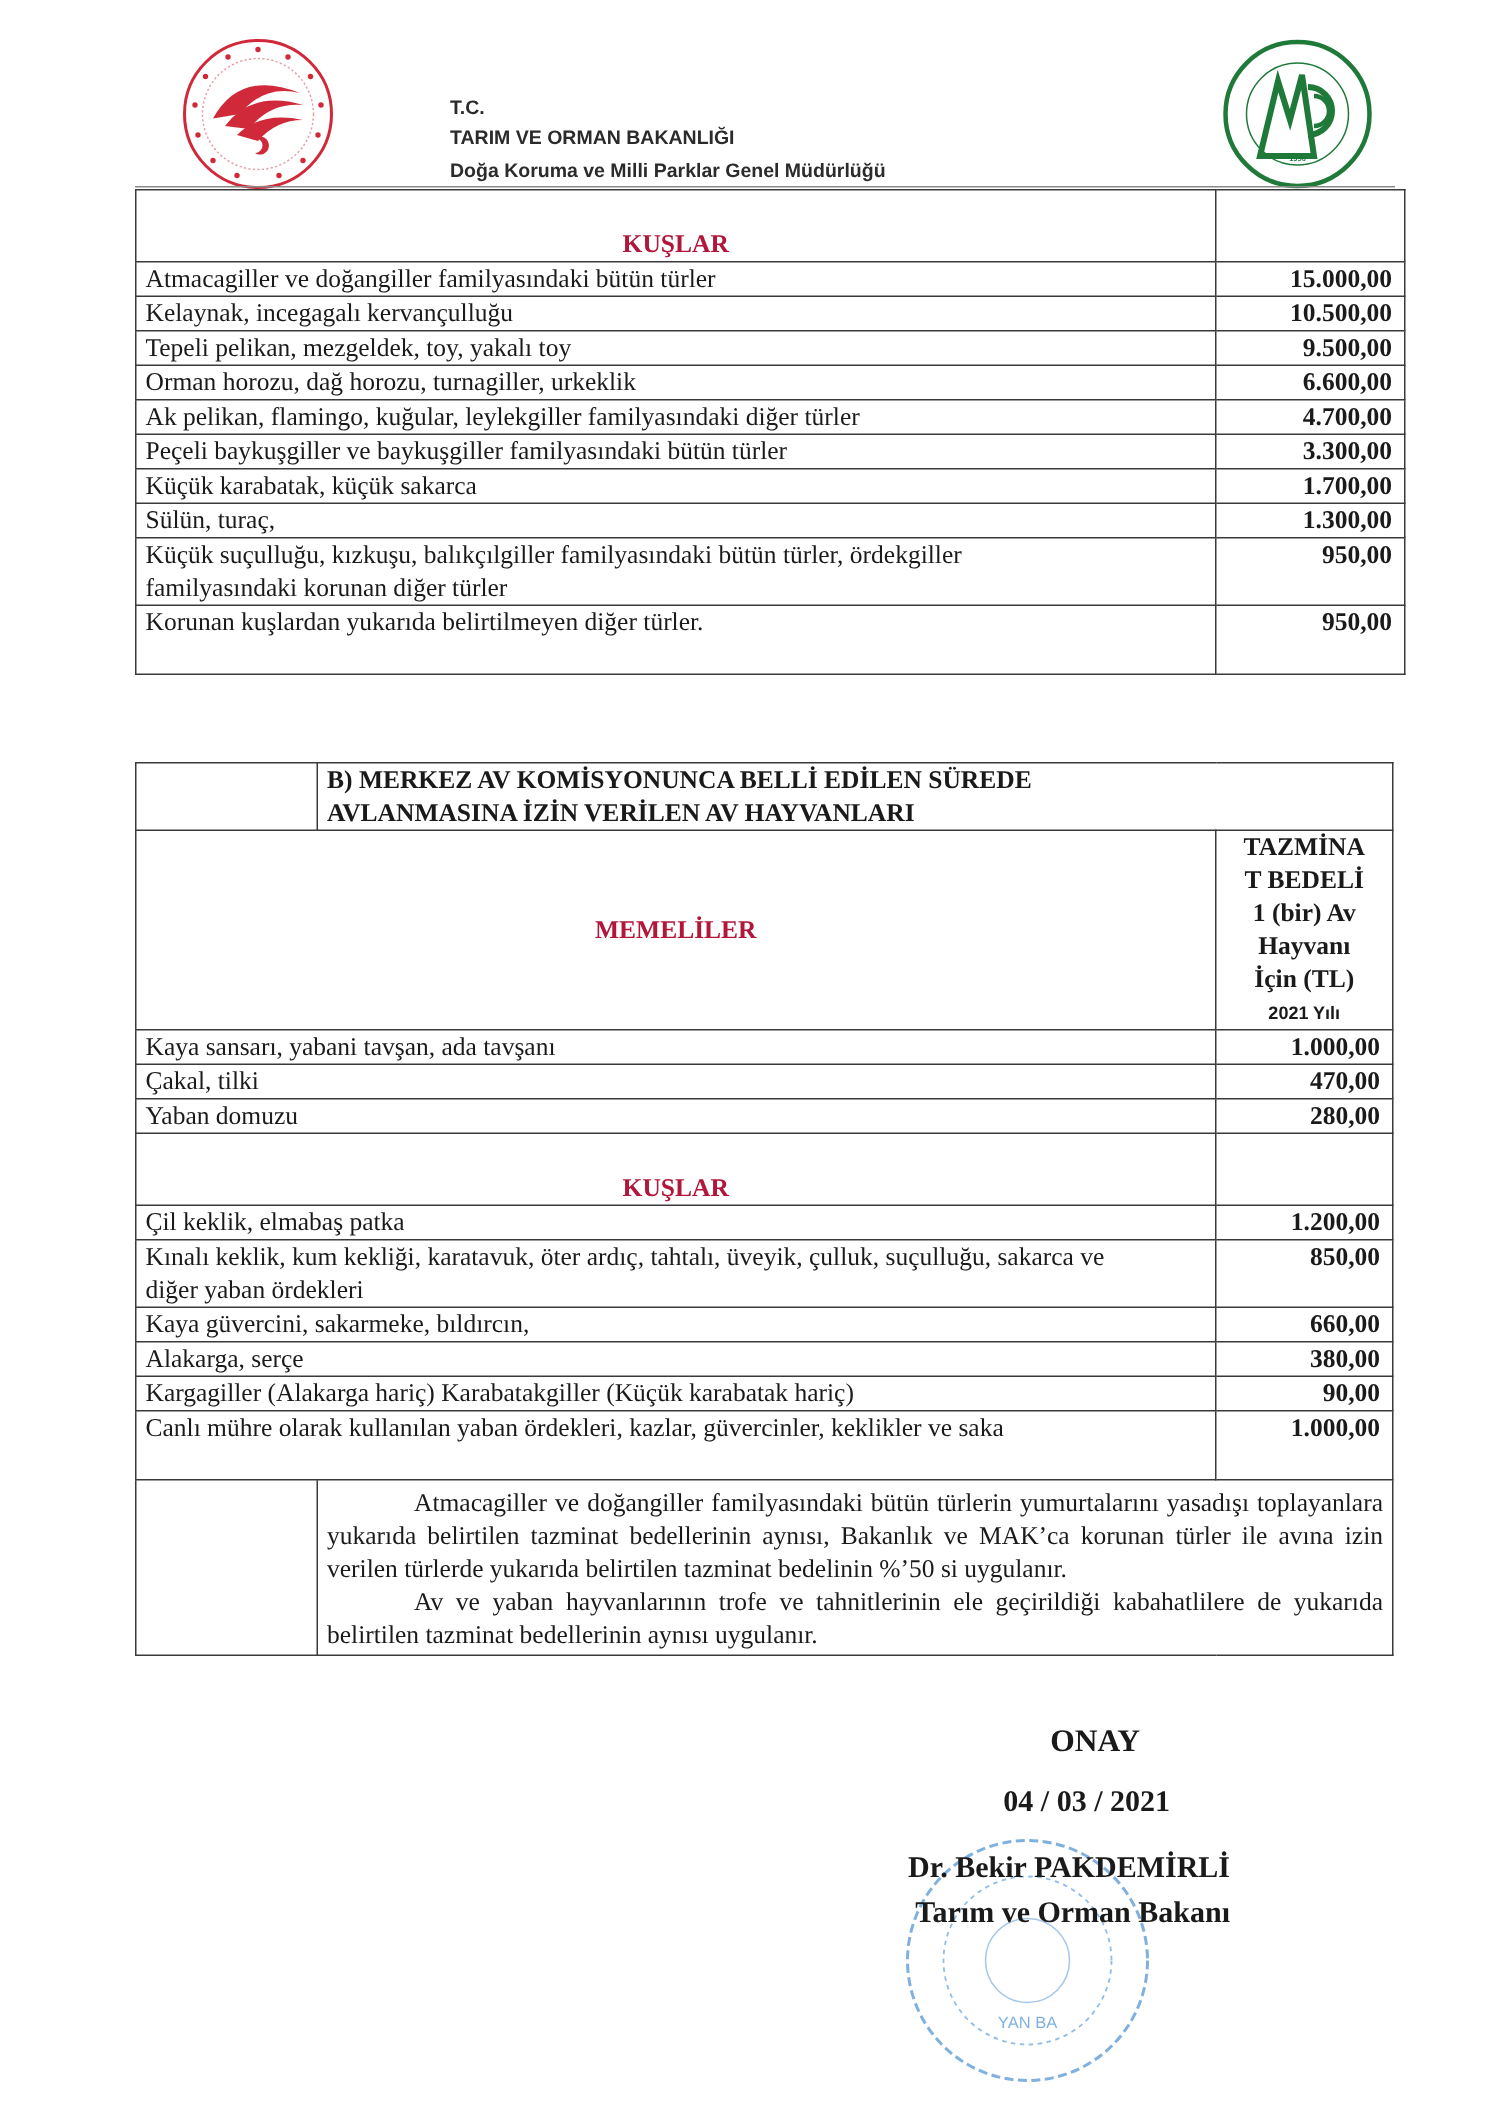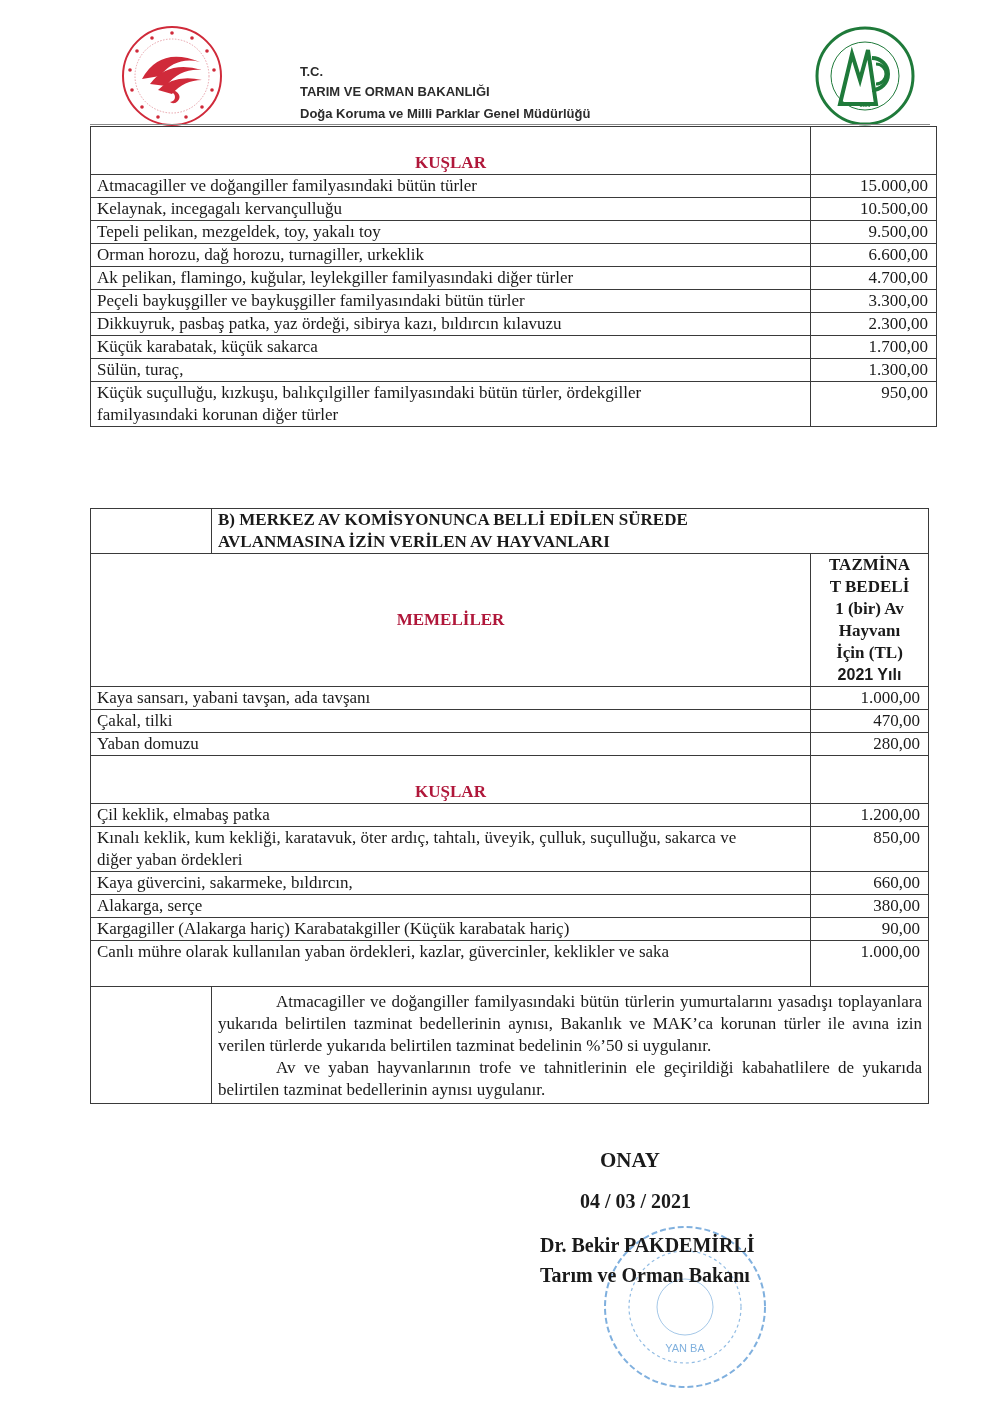--- a/index.html
+++ b/index.html
@@ -8,29 +8,29 @@
   .logo { position:absolute; }
   .hdr { position:absolute; left:300px; width:400px; 
          font-family:"Liberation Sans", sans-serif; font-weight:bold; color:#2b2b2b; }
   .hdr-tc { top:64px; font-size:13px; }
   .hdr-min { top:84px; font-size:13px; }
   .hdr-dir { top:106px; font-size:13px; }
   .rule { position:absolute; left:90px; top:124px; width:840px; height:1px; background:#8a8a8a; }
 
   .tbl { position:absolute; left:90px; border-collapse:collapse; table-layout:fixed; }
   .tbl td { border:1.5px solid #3a3a3a; padding:0 6px; font-size:17px; line-height:22px; vertical-align:top; }
-  .tbl td.val { text-align:right; font-weight:normal; padding-right:8px; }
+  .tbl td.val { text-align:right; font-weight:bold; padding-right:8px; }
   .section { color:#b0173a; font-weight:bold; text-align:center; font-size:18px; }
   .secB { font-weight:bold; text-align:left; font-size:18px; line-height:23px; }
   .tazmin { font-weight:bold; text-align:center; font-size:17px; line-height:23px; }
-  .tazmin .yr { font-family:"Liberation Sans", sans-serif; font-size:16px; }
+  .tazmin .yr { font-family:"Liberation Sans", sans-serif; font-size:12px; }
   .note { font-size:17px; line-height:23px; text-align:justify; }
   .note p { margin:0; text-indent:58px; }
 
-  .sig { position:absolute; font-weight:bold; text-align:left; color:#1a1a1a; }
+  .sig { position:absolute; font-weight:bold; text-align:right; color:#1a1a1a; }
   .stamp { position:absolute; left:600px; top:1222px; width:170px; height:170px; }
 </style>
 </head>
 <body>
 
 <svg class="logo" style="left:120px;top:24px" width="104" height="104" viewBox="0 0 104 104">
   <circle cx="52" cy="52" r="49" fill="none" stroke="#d02a3a" stroke-width="2"></circle>
   <circle cx="52" cy="52" r="37" fill="none" stroke="#e8a0a8" stroke-width="1" stroke-dasharray="1.5 1.5"></circle>
   <g fill="#d02a3a">
     <circle cx="52" cy="9" r="1.8"></circle>
@@ -96,33 +96,33 @@
       </tr>
   <tr>
         <td>Ak pelikan, flamingo, kuğular, leylekgiller familyasındaki diğer türler</td>
         <td class="val">4.700,00</td>
       </tr>
   <tr>
         <td>Peçeli baykuşgiller ve baykuşgiller familyasındaki bütün türler</td>
         <td class="val">3.300,00</td>
       </tr>
   <tr>
-        <td>Dikkuyruk, pasbaş patka, yaz ördeği, sibirya kazı, bıldırcın kılavuzu</td>
-        <td class="val">2.300,00</td>
-      </tr>
-  <tr>
         <td>Küçük karabatak, küçük sakarca</td>
         <td class="val">1.700,00</td>
       </tr>
   <tr>
         <td>Sülün, turaç,</td>
         <td class="val">1.300,00</td>
       </tr>
   <tr>
         <td style="padding-right:70px">Küçük suçulluğu, kızkuşu, balıkçılgiller familyasındaki bütün türler, ördekgiller familyasındaki korunan diğer türler</td>
+        <td class="val">950,00</td>
+      </tr>
+  <tr style="height:46px">
+        <td>Korunan kuşlardan yukarıda belirtilmeyen diğer türler.</td>
         <td class="val">950,00</td>
       </tr>
 </tbody>
   </table>
 
 <table class="tbl" style="top:508px;width:838px">
   <colgroup>
       <col style="width:121px">
       <col style="width:599px">
       <col style="width:118px">

